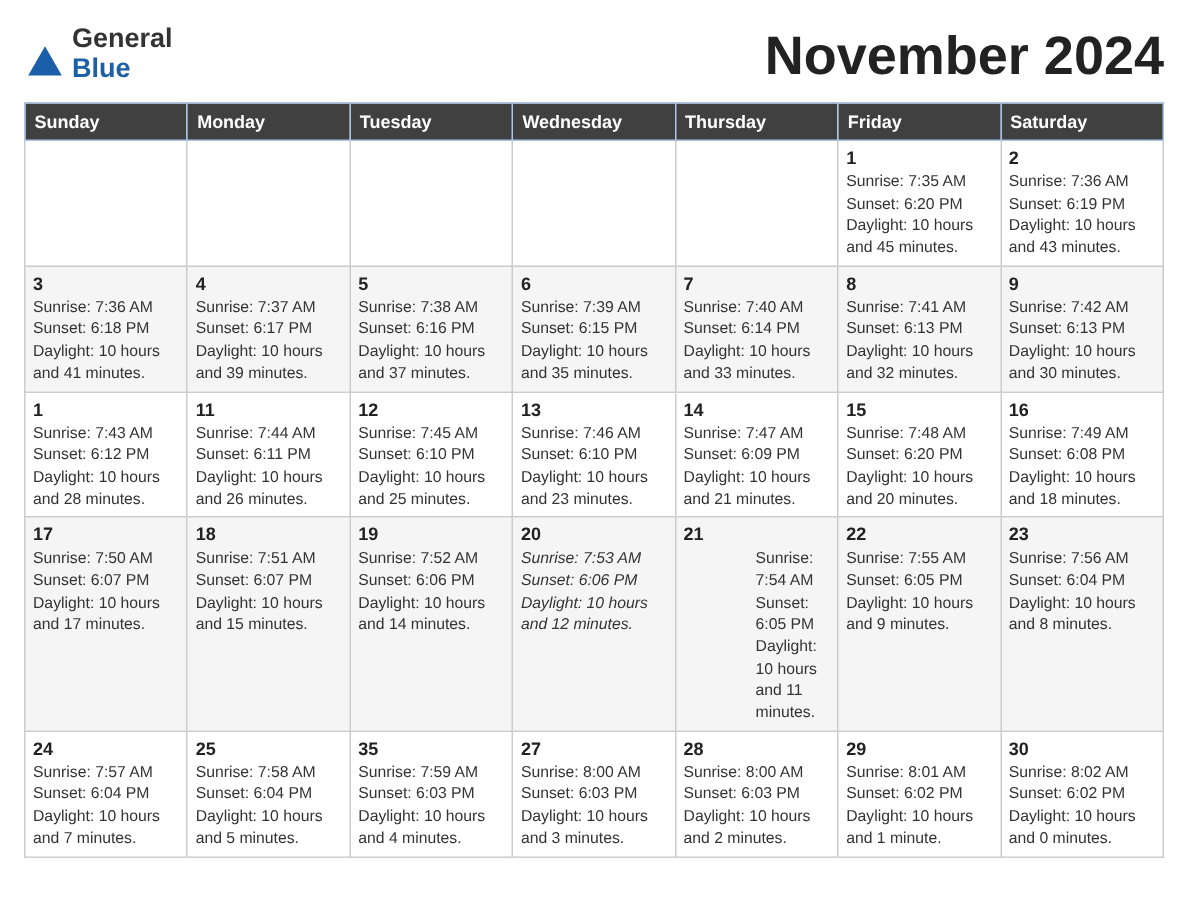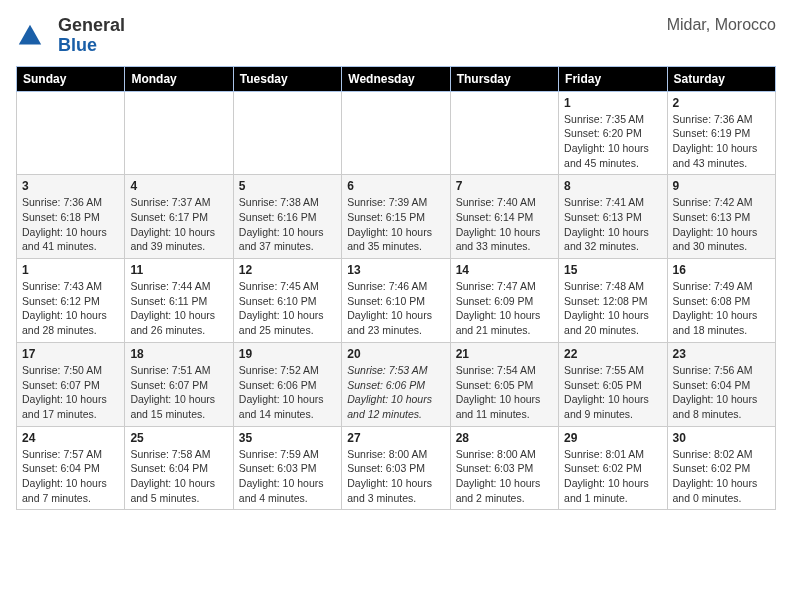--- a/index.html
+++ b/index.html
@@ -11,22 +11,22 @@
       padding: 16px;
     }
     .header {
       display: flex;
       justify-content: space-between;
       align-items: flex-start;
       margin-bottom: 10px;
     }
     .logo {
       display: flex;
-      align-items: center;
-      gap: 14px;
+      align-items: flex-end;
+      gap: 4px;
     }
     .logo-text {
       display: flex;
       flex-direction: column;
       line-height: 1.1;
     }
     .logo-icon {
       width: 28px;
       height: 28px;
     }
@@ -41,21 +41,21 @@
     .location {
       font-size: 16px;
       color: #555;
     }
     .calendar {
       width: 100%;
       border-collapse: collapse;
       font-size: 11px;
     }
     .calendar th {
-      background-color: #000000;
+      background-color: #404040;
       color: #fff;
       text-align: left;
       padding: 5px 6px;
       font-size: 12px;
       font-weight: bold;
       border: 1px solid #aac4e8;
     }
     .calendar td {
       border: 1px solid #ccc;
       vertical-align: top;
@@ -94,21 +94,21 @@
     <svg class="logo-icon" viewBox="0 0 40 40">
       <polygon points="20,4 36,32 4,32" fill="#1a5fa8"></polygon>
       <polygon points="26,4 36,22" fill="#4ea8e8" stroke="none"></polygon>
     </svg>
     <div class="logo-text">
       <span style="font-size:18px;font-weight:bold;color:#333;">General</span>
       <span style="font-size:18px;font-weight:bold;color:#1a5fa8;">Blue</span>
     </div>
   </div>
   <div class="title-block">
-    <div class="location">Midar, Morocco</div>
+    <div class="month-title">November 2024</div>
   </div>
 </div>
 
 <table class="calendar">
   <thead>
     <tr>
     <th>Sunday</th>
         <th>Monday</th>
         <th>Tuesday</th>
         <th>Wednesday</th>
@@ -222,21 +222,21 @@
         <td>
           <span class="day-num">14</span>
           <div class="day-info" style="white-space: pre-line;">Sunrise: 7:47 AM
 Sunset: 6:09 PM
 Daylight: 10 hours
 and 21 minutes.</div>
         </td>
         <td>
           <span class="day-num">15</span>
           <div class="day-info" style="white-space: pre-line;">Sunrise: 7:48 AM
-Sunset: 12:08 PM
+Sunset: 6:20 PM
 Daylight: 10 hours
 and 20 minutes.</div>
         </td>
         <td>
           <span class="day-num">16</span>
           <div class="day-info" style="white-space: pre-line;">Sunrise: 7:49 AM
 Sunset: 6:08 PM
 Daylight: 10 hours
 and 18 minutes.</div>
         </td>
@@ -265,21 +265,21 @@
         </td>
         <td>
           <span class="day-num">20</span>
           <div class="day-info" style="white-space: pre-line; font-style: italic;">Sunrise: 7:53 AM
 Sunset: 6:06 PM
 Daylight: 10 hours
 and 12 minutes.</div>
         </td>
         <td>
           <span class="day-num">21</span>
-          <div class="day-info" style="white-space: pre-line;">Sunrise: 7:54 AM
+          <div class="day-info" style="white-space: pre-line; margin-left: 48px;">Sunrise: 7:54 AM
 Sunset: 6:05 PM
 Daylight: 10 hours
 and 11 minutes.</div>
         </td>
         <td>
           <span class="day-num">22</span>
           <div class="day-info" style="white-space: pre-line;">Sunrise: 7:55 AM
 Sunset: 6:05 PM
 Daylight: 10 hours
 and 9 minutes.</div>

